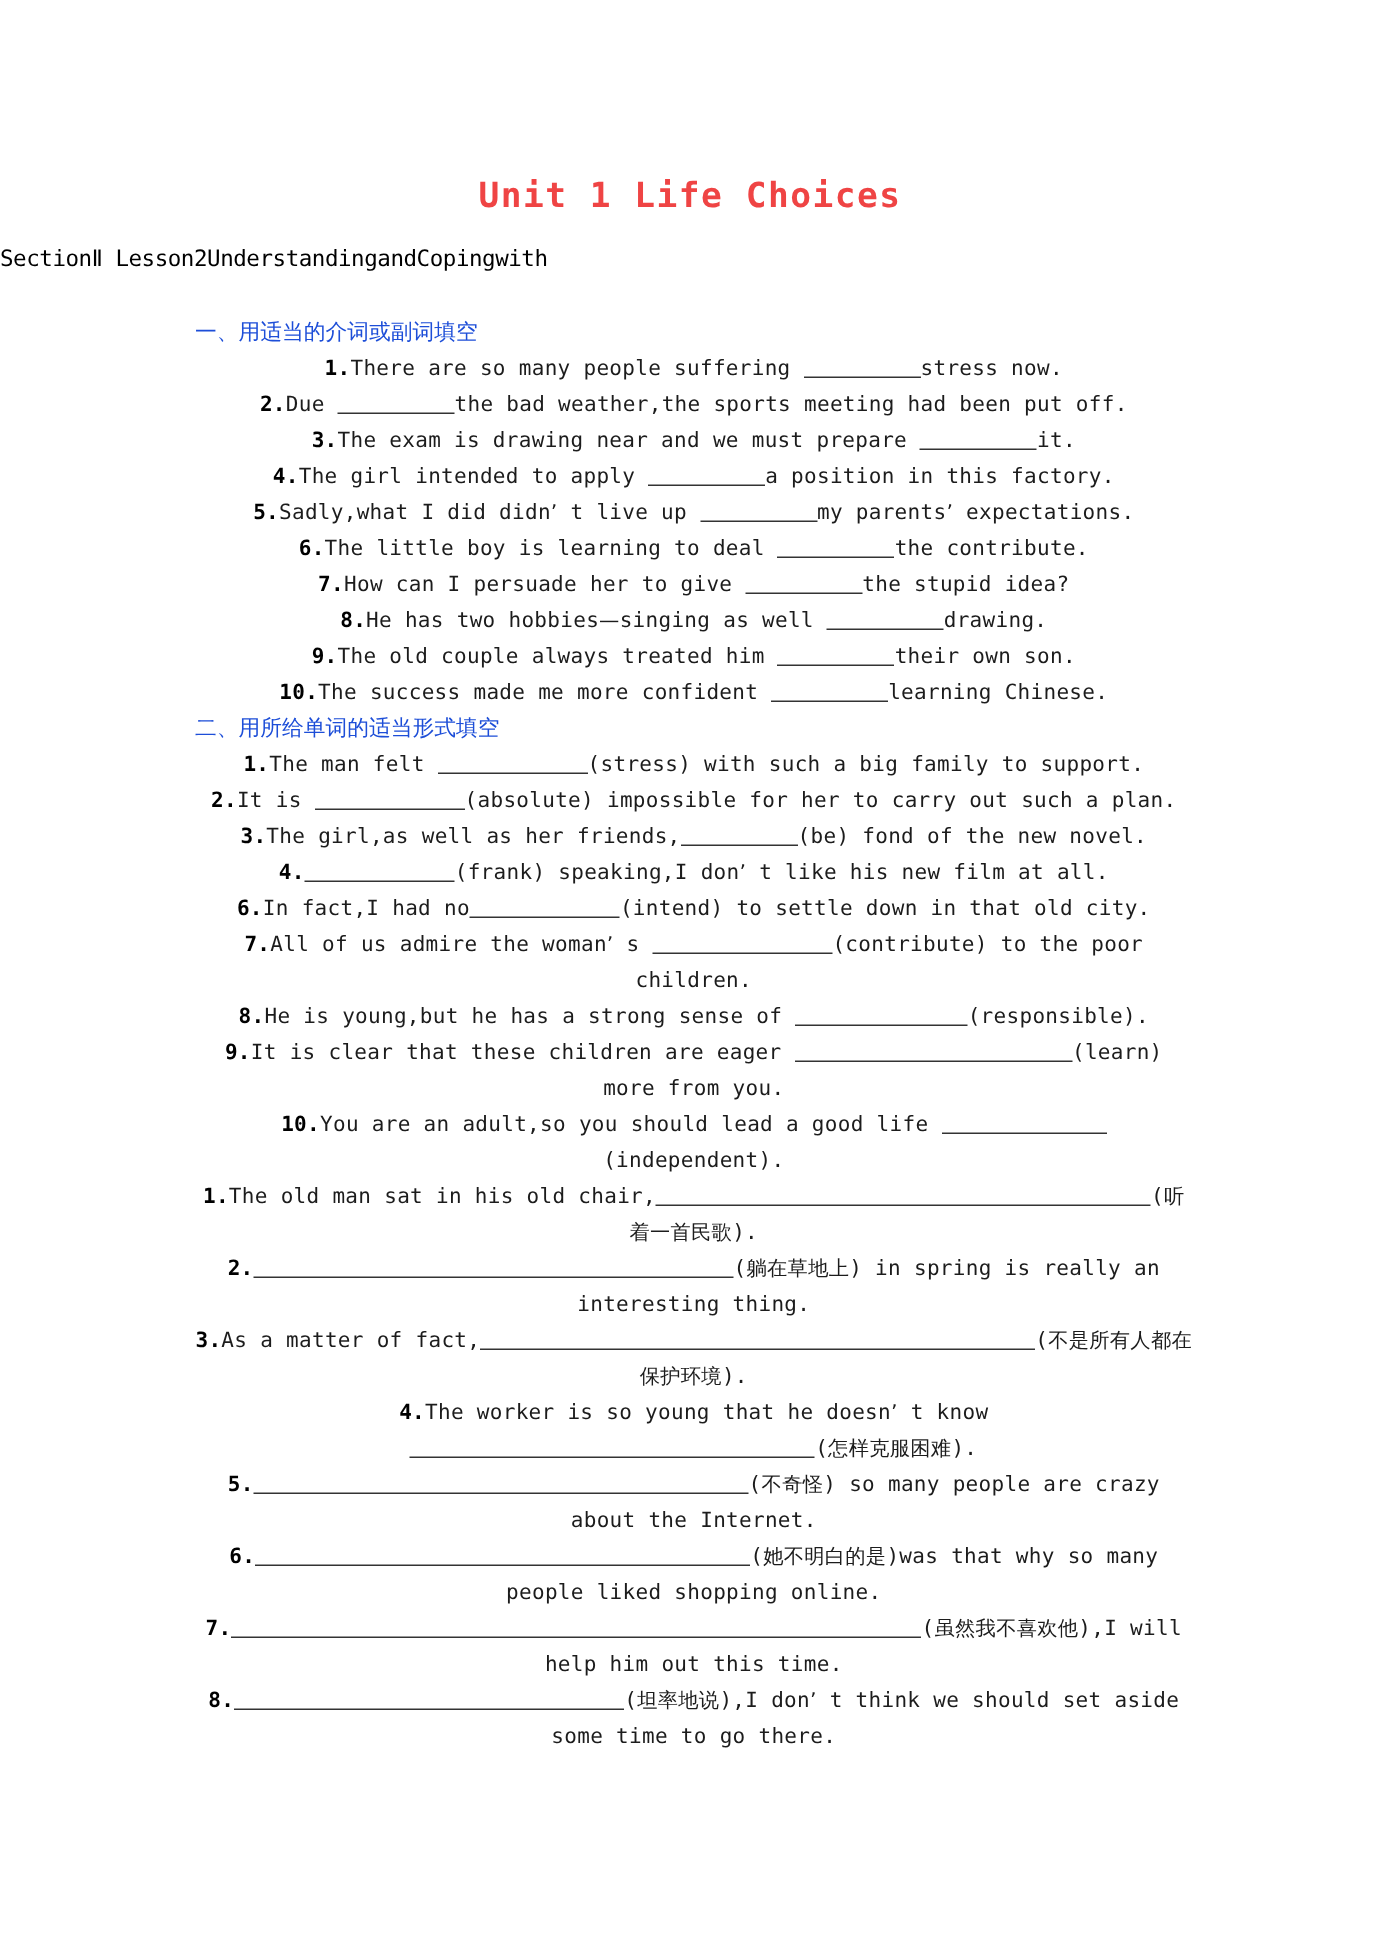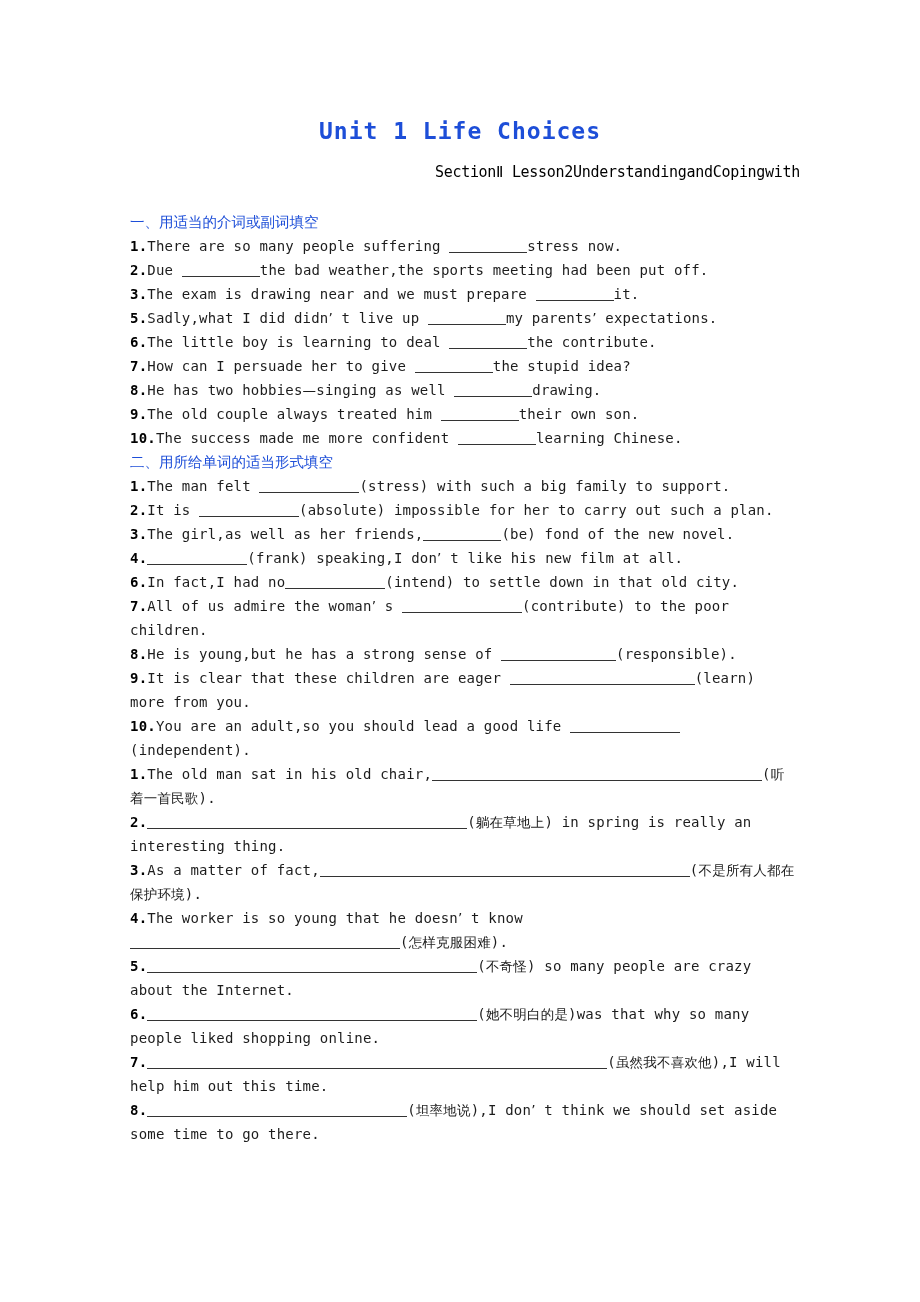--- a/index.html
+++ b/index.html
@@ -23,32 +23,32 @@
     width: 920px;
     height: 1302px;
   }
 
   .doc-title {
     position: absolute;
     left: 0;
     top: 118px;
     width: 920px;
     text-align: center;
-    color: #1d4ed8;
+    color: #ef4444;
     font-size: 23px;
     font-weight: bold;
     letter-spacing: 1px;
     font-family: "DejaVu Sans Mono", "Liberation Mono", monospace;
   }
 
   .subtitle {
     position: absolute;
     left: 0;
     width: 800px;
-    text-align: right;
+    text-align: left;
     font-size: 15px;
     font-family: "DejaVu Sans Mono", "Liberation Mono", monospace;
     letter-spacing: -0.3px;
     color: #000;
   }
   .subtitle-1 { top: 163px; }
   .subtitle-2 { top: 187px; }
 
   .body-block {
     position: absolute;
@@ -65,20 +65,21 @@
     white-space: nowrap;
   }
 
   .q {
     font-size: 14px;
     line-height: 24px;
     color: #1c1c1c;
     letter-spacing: 0.2px;
     font-family: "DejaVu Sans Mono", "Liberation Mono", monospace;
     white-space: normal;
+    text-align: center;
   }
 
   .q .num {
     font-weight: bold;
     color: #000;
   }
 
   .blank {
     display: inline-block;
     border-bottom: 1px solid #333;
@@ -101,20 +102,21 @@
   <div class="doc-title">Unit 1 Life Choices</div>
 
   <div class="subtitle subtitle-1">SectionⅡ  Lesson2UnderstandingandCopingwith</div>
 
 
   <div class="body-block" id="body-block">
       <div class="sec-head">一、用适当的介词或副词填空</div>
       <div class="q"><span class="num">1.</span><span>There are so many people suffering </span><span class="blank" style="width: 78px;"></span><span>stress now.</span></div>
       <div class="q"><span class="num">2.</span><span>Due </span><span class="blank" style="width: 78px;"></span><span>the bad weather,the sports meeting had been put off.</span></div>
       <div class="q"><span class="num">3.</span><span>The exam is drawing near and we must prepare </span><span class="blank" style="width: 78px;"></span><span>it.</span></div>
+      <div class="q"><span class="num">4.</span><span>The girl intended to apply </span><span class="blank" style="width: 78px;"></span><span>a position in this factory.</span></div>
       <div class="q"><span class="num">5.</span><span>Sadly,what I did didn</span><span class="cn">’</span><span> t live up </span><span class="blank" style="width: 78px;"></span><span>my parents</span><span class="cn">’</span><span>  expectations.</span></div>
       <div class="q"><span class="num">6.</span><span>The little boy is learning to deal </span><span class="blank" style="width: 78px;"></span><span>the contribute.</span></div>
       <div class="q"><span class="num">7.</span><span>How can I persuade her to give </span><span class="blank" style="width: 78px;"></span><span>the stupid idea?</span></div>
       <div class="q"><span class="num">8.</span><span>He has two hobbies</span><span class="cn">—</span><span>singing as well </span><span class="blank" style="width: 78px;"></span><span>drawing.</span></div>
       <div class="q"><span class="num">9.</span><span>The old couple always treated him </span><span class="blank" style="width: 78px;"></span><span>their own son.</span></div>
       <div class="q"><span class="num">10.</span><span>The success made me more confident </span><span class="blank" style="width: 78px;"></span><span>learning Chinese.</span></div>
       <div class="sec-head">二、用所给单词的适当形式填空</div>
       <div class="q"><span class="num">1.</span><span>The man felt </span><span class="blank" style="width: 100px;"></span><span>(stress) with such a big family to support.</span></div>
       <div class="q"><span class="num">2.</span><span>It is </span><span class="blank" style="width: 100px;"></span><span>(absolute) impossible for her to carry out such a plan.</span></div>
       <div class="q"><span class="num">3.</span><span>The girl,as well as her friends,</span><span class="blank" style="width: 78px;"></span><span>(be) fond of the new novel.</span></div>

